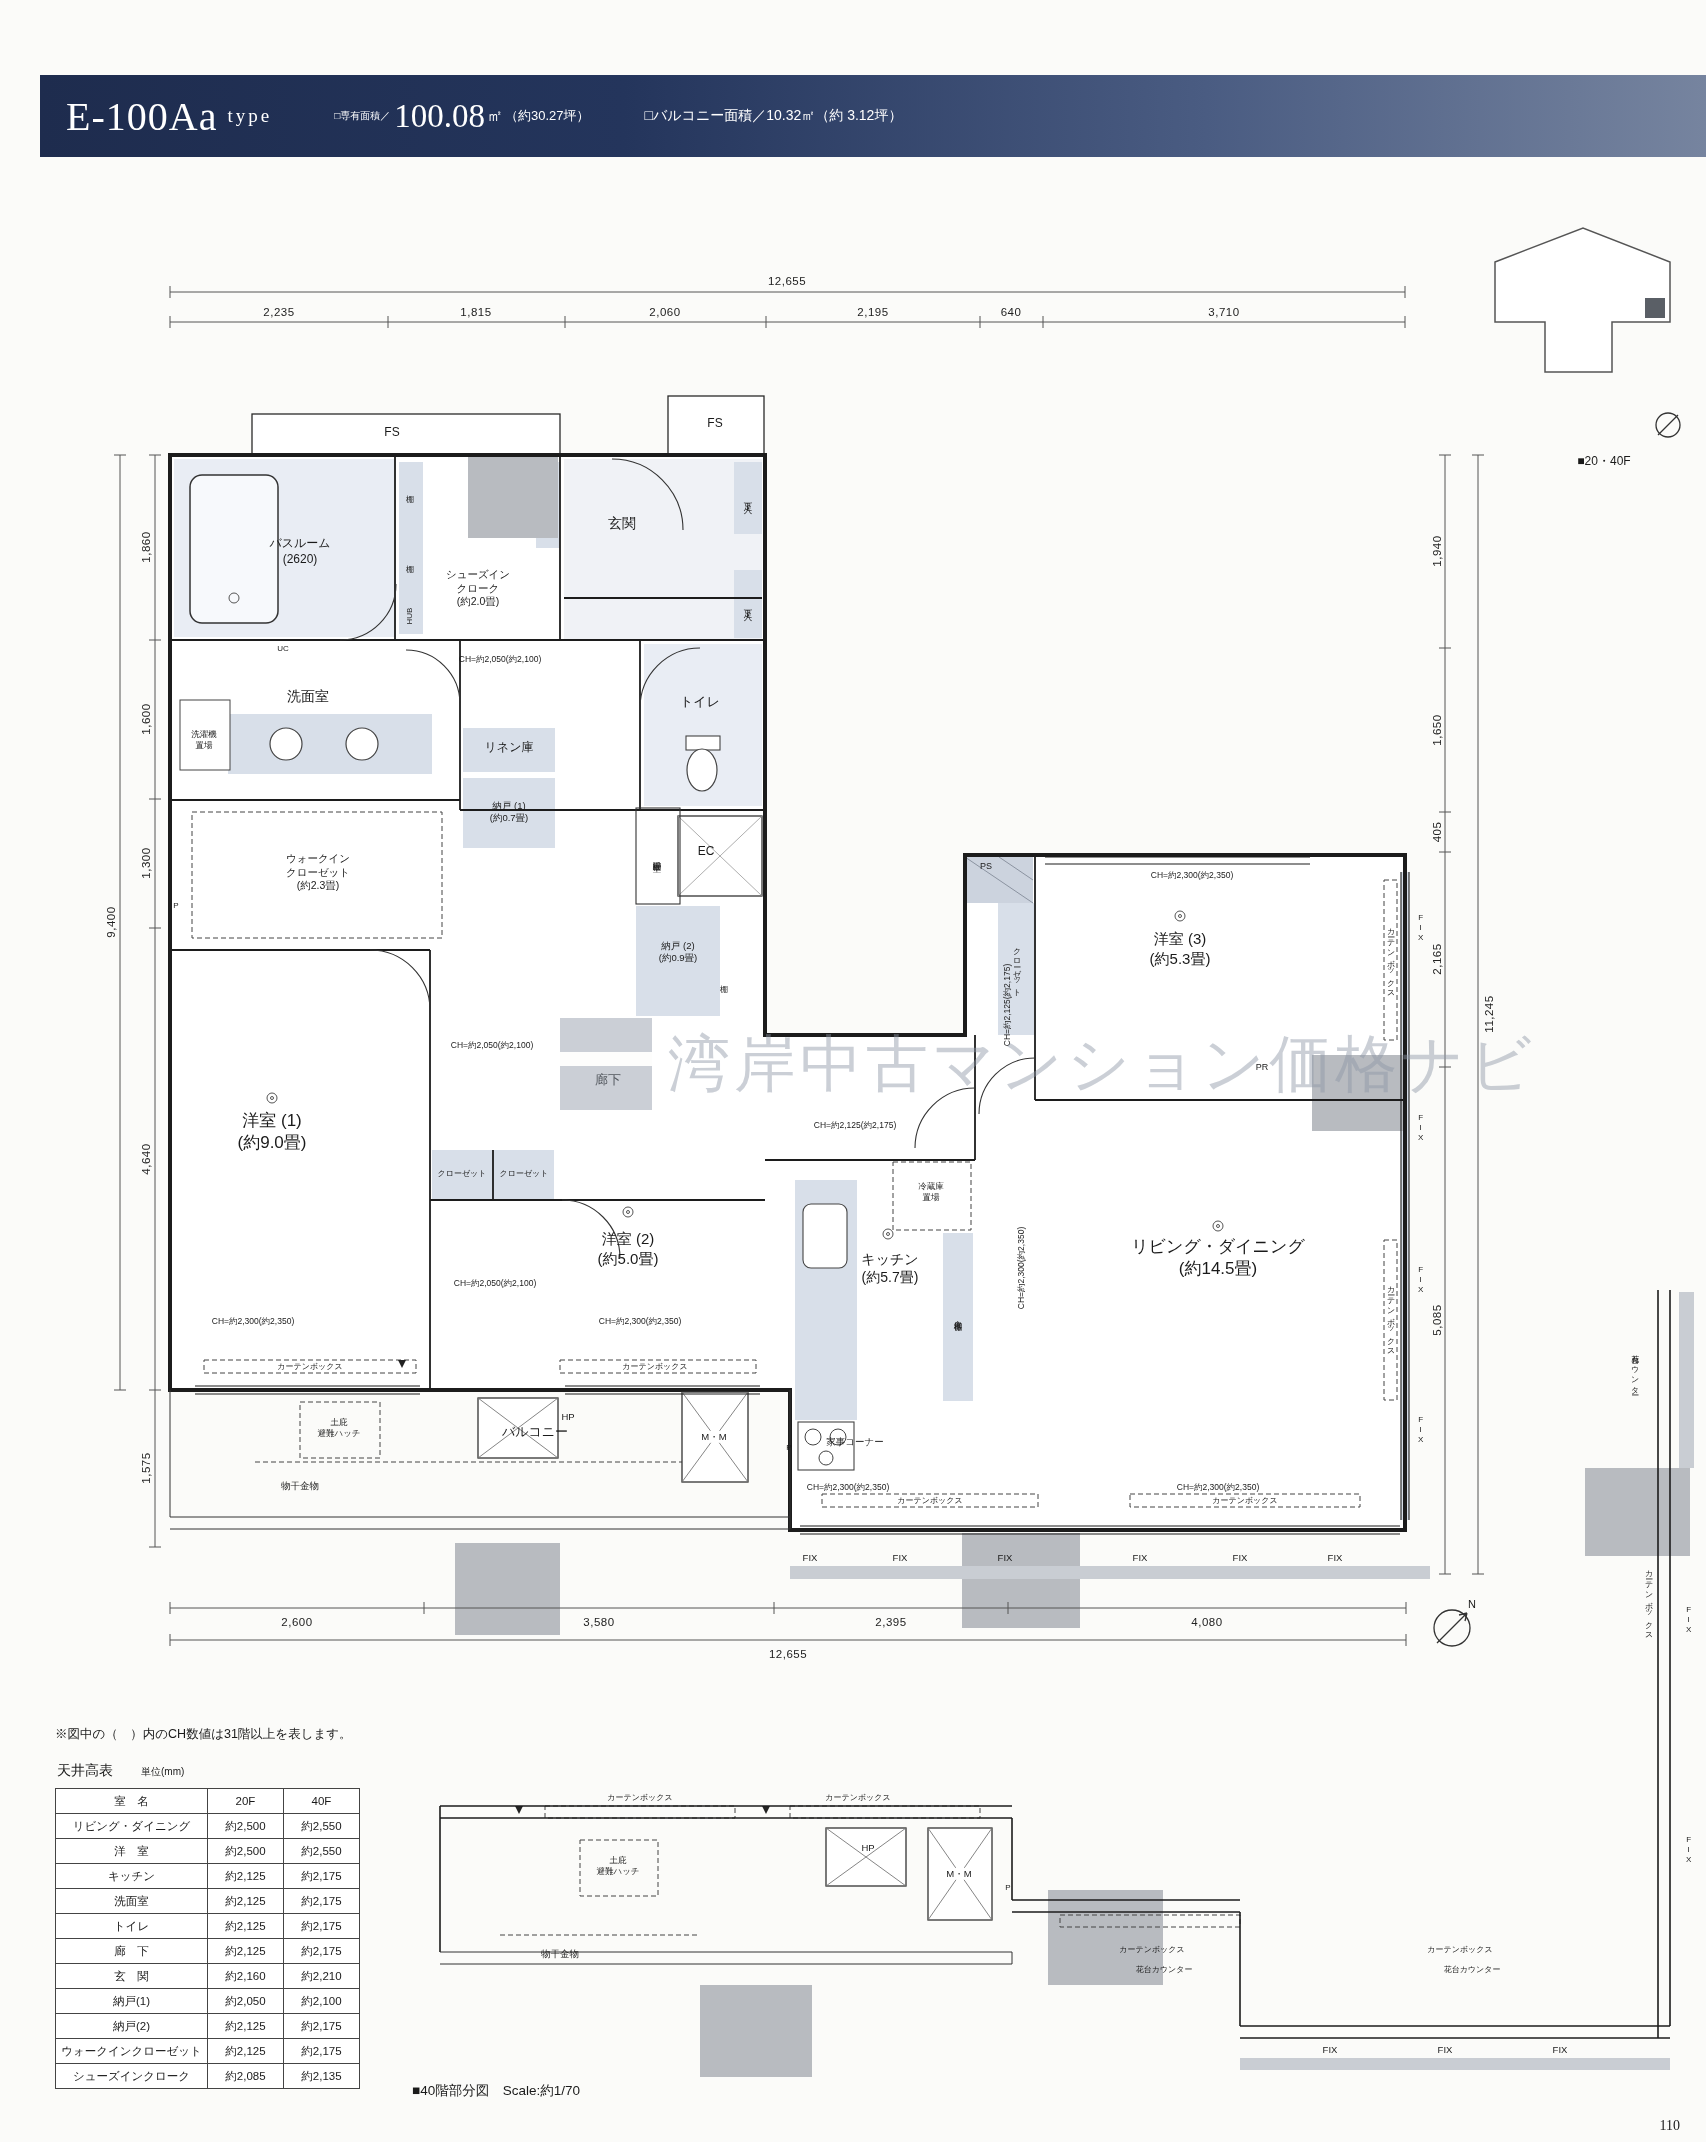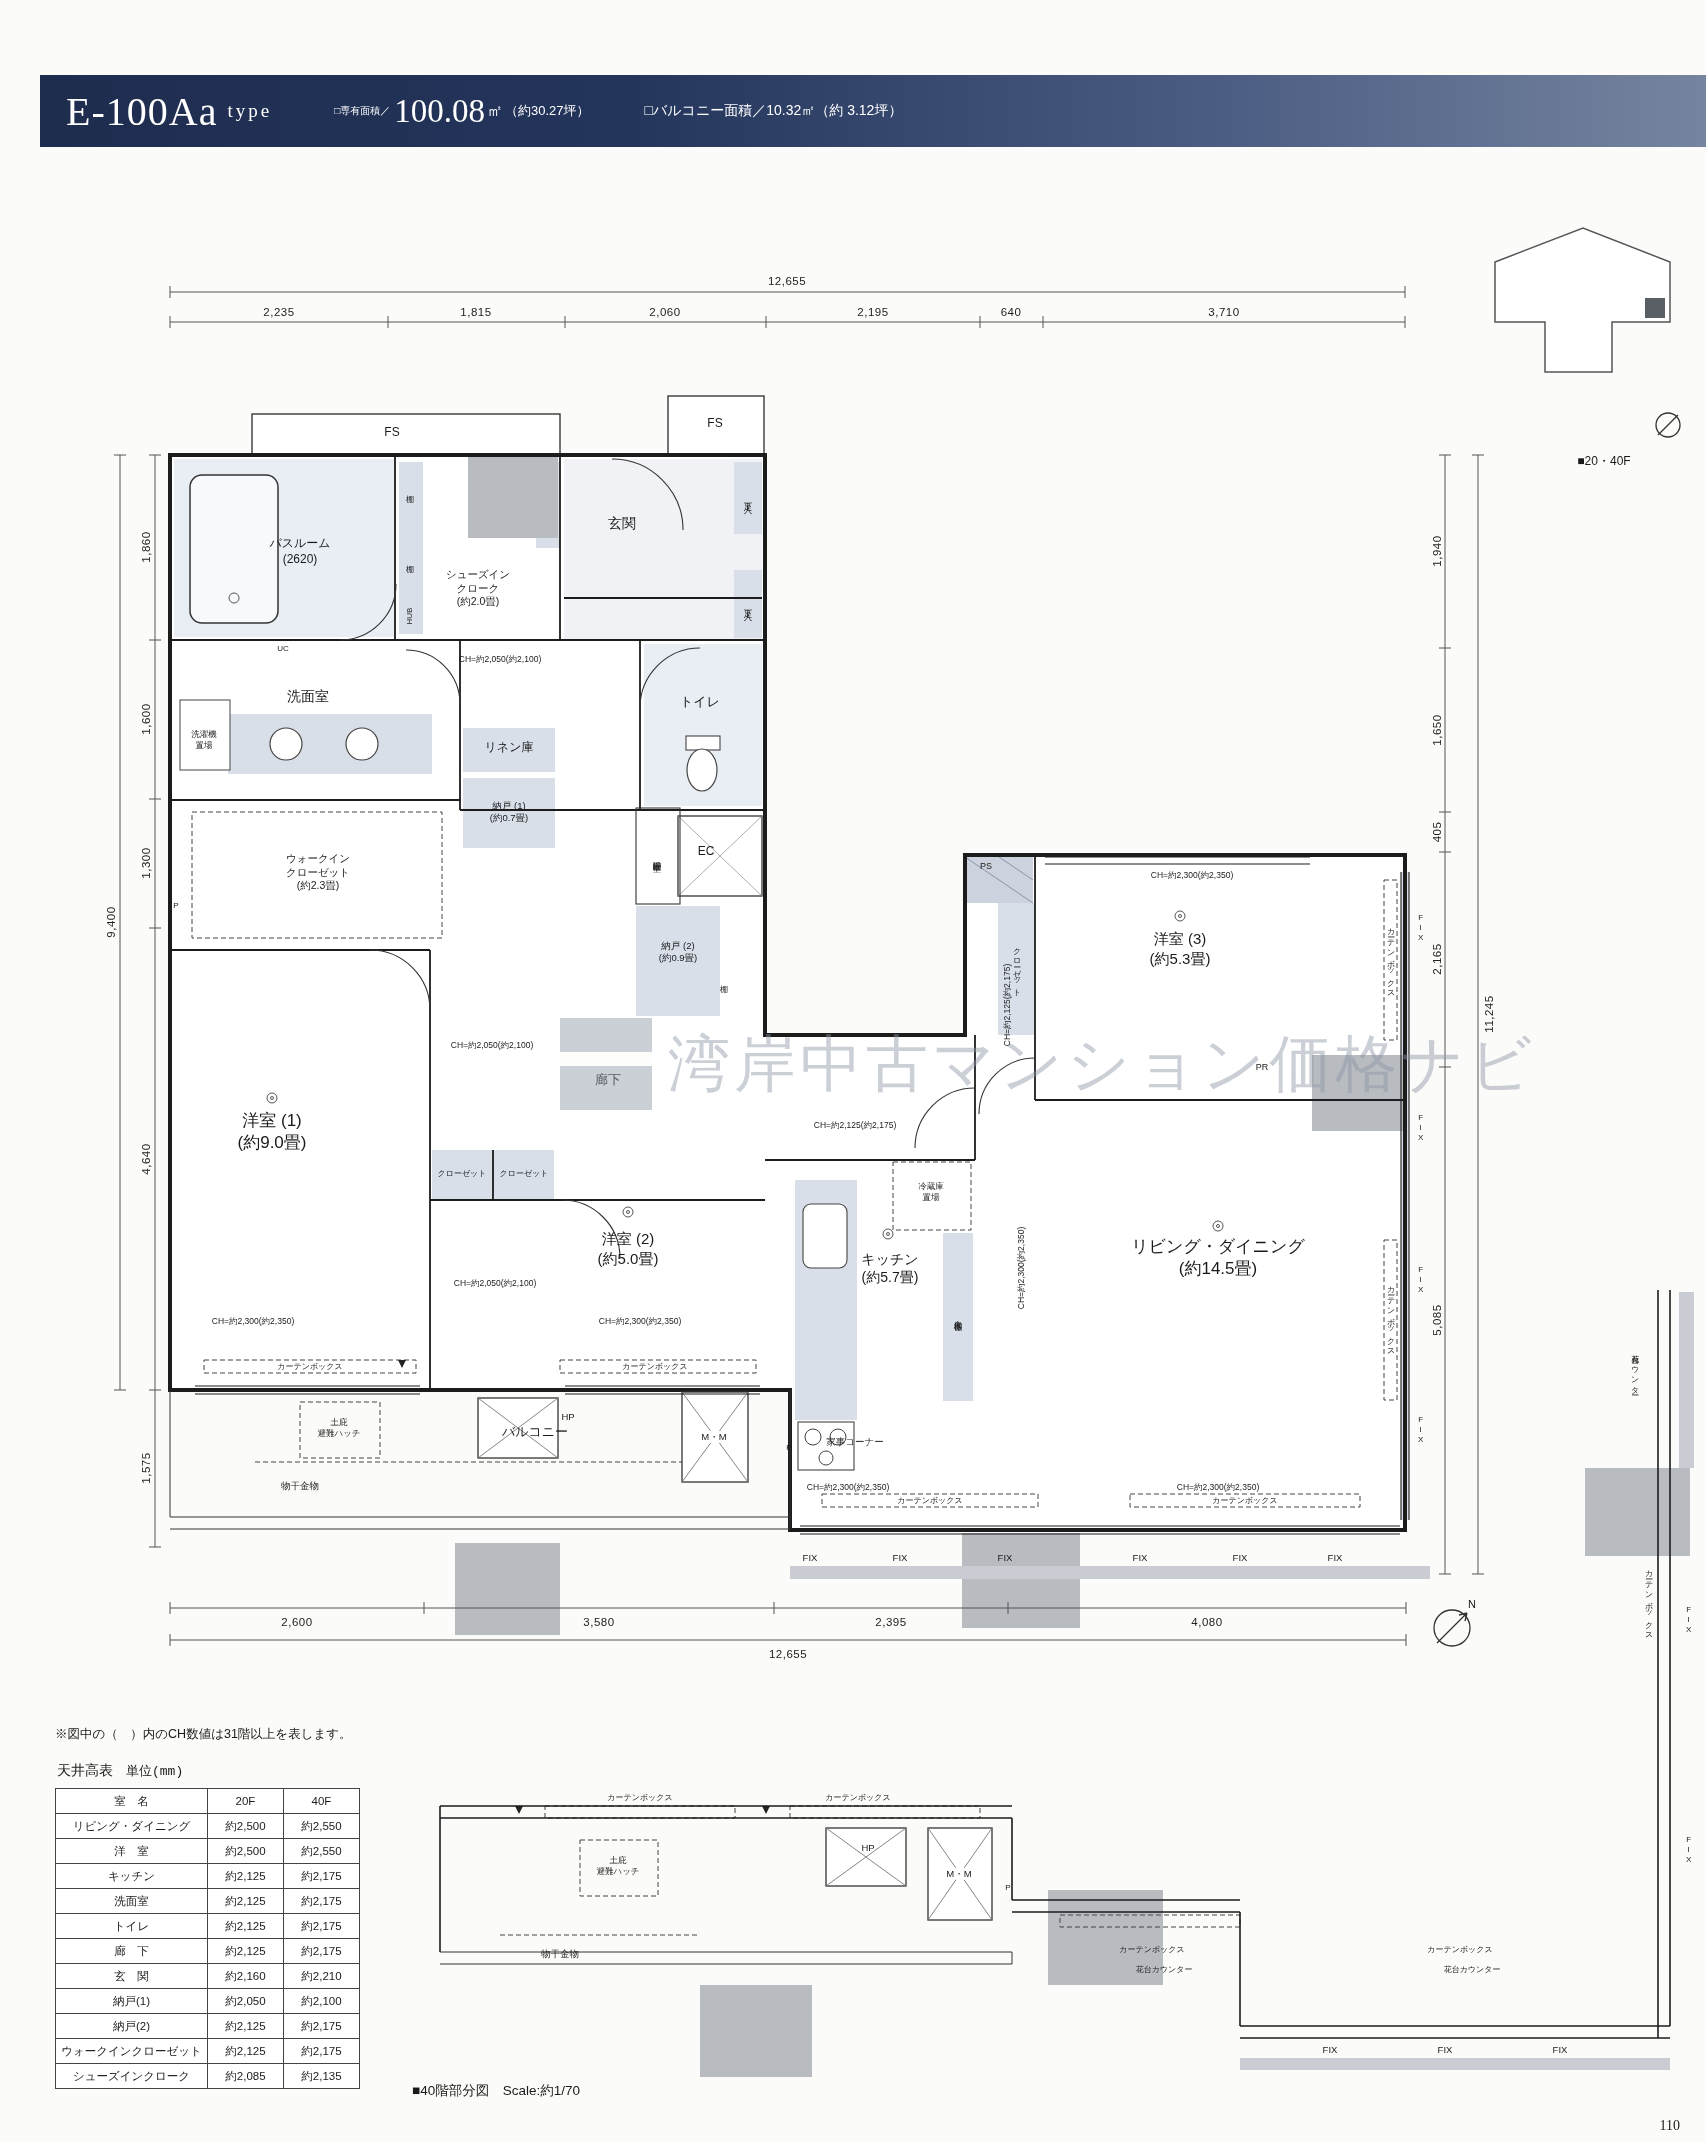--- a/index.html
+++ b/index.html
@@ -1,19 +1,19 @@
 <!DOCTYPE html>
 <html><head>
 <meta charset="utf-8">
 <style>
 *{margin:0;padding:0;box-sizing:border-box}
 html,body{background:#ffffff}
 .page{position:relative;width:1706px;height:2142px;background:#fbfbf9;font-family:"Liberation Sans",sans-serif;overflow:hidden;color:#1a1a1a}
 
-.bar1{position:absolute;left:40px;top:75px;right:0;height:72px;background:linear-gradient(90deg,#1e2c4e 0%,#24355c 35%,#4a5c82 70%,#76849f 100%);color:#fff;display:flex;align-items:center}
+.bar1{position:absolute;left:40px;top:75px;right:0;height:82px;background:linear-gradient(90deg,#1e2c4e 0%,#24355c 35%,#4a5c82 70%,#76849f 100%);color:#fff;display:flex;align-items:center}
 .type-name{font-family:"Liberation Serif",serif;font-size:40px;letter-spacing:1px;margin-left:26px}
 .type-word{font-family:"Liberation Serif",serif;font-size:19px;margin-left:10px;letter-spacing:3px}
 .area-label{font-size:10px;margin-left:62px}
 .area-value{font-family:"Liberation Serif",serif;font-size:33px;margin-left:4px;line-height:1}
 .area-unit{font-size:16px;margin-left:2px}
 .area-tsubo{font-size:13px;margin-left:2px}
 .balcony-label{font-size:14px;margin-left:55px}
 .bar2{position:absolute;left:40px;top:146px;right:0;height:37px;background:#1c2a4e;color:#fff;display:flex;align-items:center}
 .layout-main{font-family:"Liberation Serif",serif;font-size:25px;margin-left:26px;line-height:1}
 .layout-suffix{font-size:14px;margin-left:3px}
@@ -28,21 +28,21 @@
 .f13{font-size:13px}.f14{font-size:14px}.f15{font-size:15px}.f17{font-size:17px}
 .dim{font-size:11.5px;color:#222;letter-spacing:0.5px}
 
 .watermark{position:absolute;left:560px;top:1018px;display:flex;align-items:center;gap:16px;opacity:.45;pointer-events:none;z-index:5}
 .wm-logo{width:92px;height:92px;background:#8d97a6;position:relative;flex:0 0 auto}
 .wm-logo::after{content:"";position:absolute;left:0;right:0;top:34px;height:14px;background:#fbfbf9}
 .wm-text{font-size:62px;color:#8d97a6;letter-spacing:4px;white-space:nowrap}
 
 .note{position:absolute;left:55px;top:1726px;font-size:12.5px}
 .ct-title{position:absolute;left:57px;top:1762px;font-size:14px;font-family:"Liberation Serif",serif}
-.ct-unit{font-size:13px;margin-left:13px;font-family:Liberation Mono, monospace}
+.ct-unit{font-size:10px;margin-left:28px;font-family:Liberation Sans, sans-serif}
 .ctable{position:absolute;left:55px;top:1788px;border-collapse:collapse;font-size:11.5px;background:#fff}
 .ctable th,.ctable td{border:1px solid #444;text-align:center;padding:4.5px 4px;font-weight:normal}
 .ctable .name{width:152px}
 .ctable .val{width:76px}
 .caption{position:absolute;left:412px;top:2082px;font-size:13.5px}
 .pagenum{position:absolute;right:26px;bottom:8px;font-size:14px;font-family:"Liberation Serif",serif}
 svg.plan{position:absolute;left:0;top:0;z-index:1}
 .lb{z-index:2}
 </style>
 </head>

